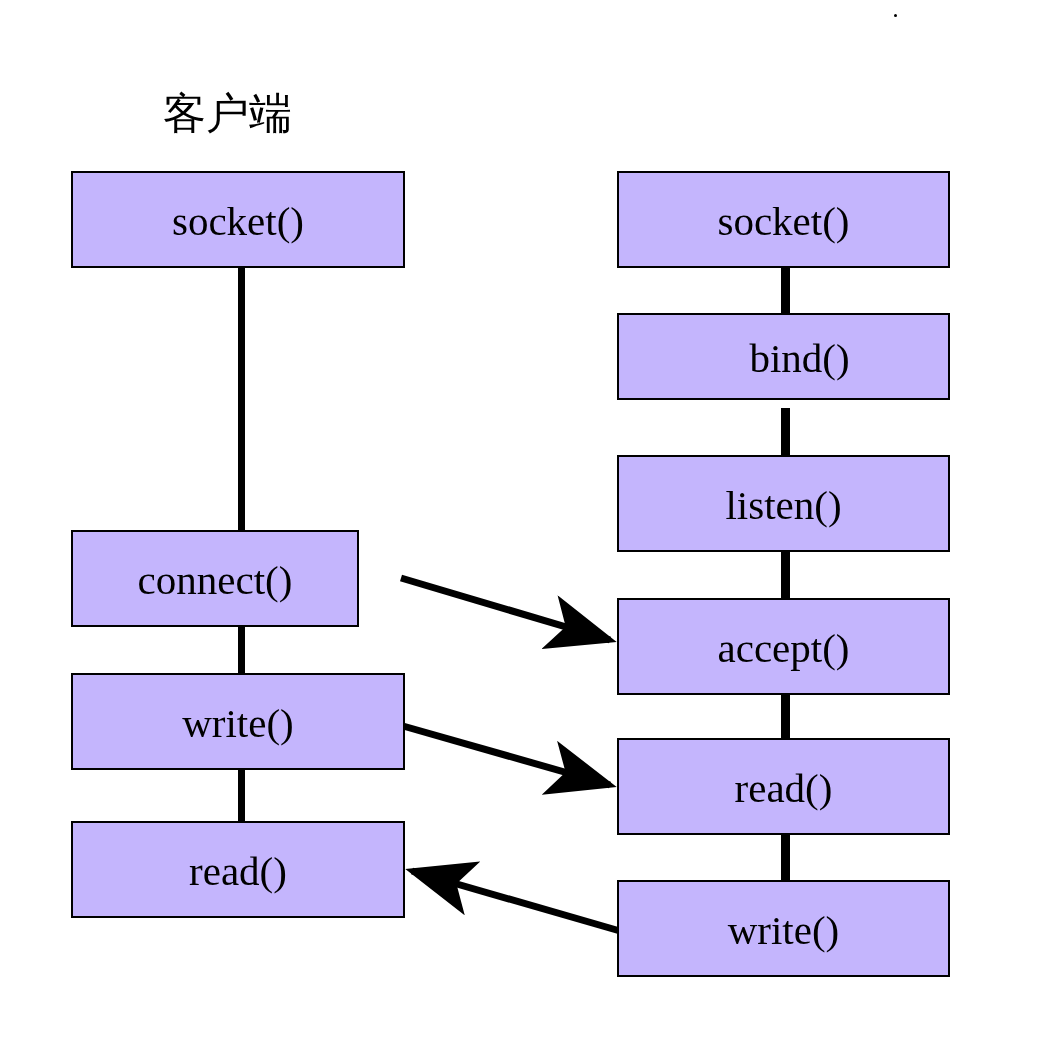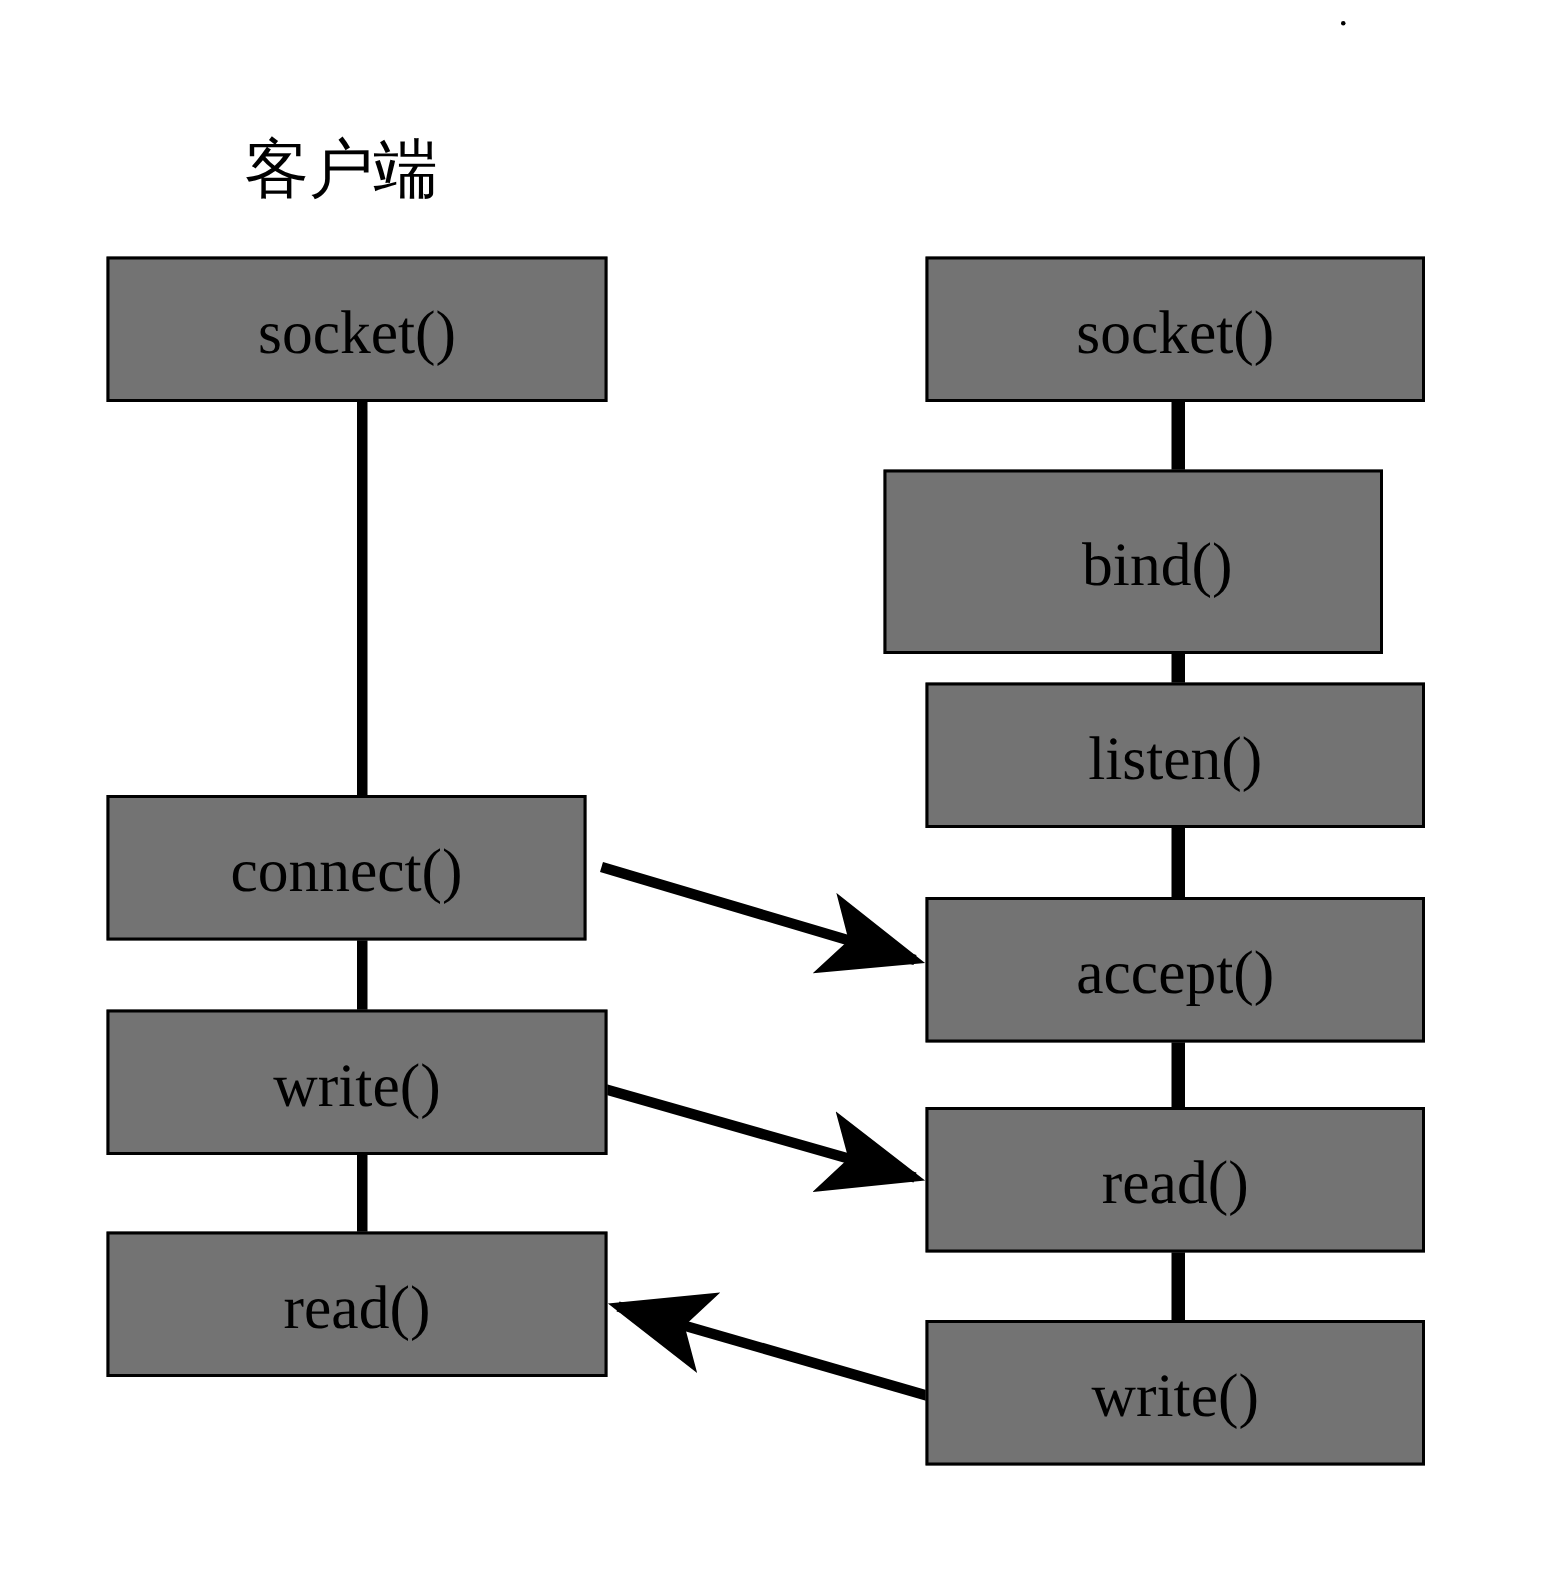--- a/index.html
+++ b/index.html
@@ -22,21 +22,21 @@
     font-size: 43px;
     line-height: 1;
     color: #000000;
     white-space: nowrap;
     letter-spacing: 0px;
   }
   .node-box {
     position: absolute;
     box-sizing: border-box;
     border: 2px solid #000000;
-    background: #737373;
+    background: #c4b5fd;
     display: flex;
     align-items: center;
     justify-content: center;
     z-index: 3;
   }
   .node-label {
     font-family: "Liberation Serif", "DejaVu Serif", serif;
     font-size: 41px;
     line-height: 1;
     color: #000000;
@@ -96,37 +96,37 @@
 
     <line x1="403" y1="726" x2="610" y2="785" stroke="#000000" stroke-width="7" marker-end="url(#ah-right)"></line>
 
     <line x1="620" y1="931" x2="412" y2="871" stroke="#000000" stroke-width="7" marker-end="url(#ah-left)"></line>
   </svg>
 
   <div class="node-box" style="left:71px; top:171px; width:334px; height:97px;">
     <span class="node-label">socket()</span>
   </div>
 
-  <div class="node-box" style="left:71px; top:530px; width:320px; height:97px;">
+  <div class="node-box" style="left:71px; top:530px; width:288px; height:97px;">
     <span class="node-label">connect()</span>
   </div>
 
   <div class="node-box" style="left:71px; top:673px; width:334px; height:97px;">
     <span class="node-label">write()</span>
   </div>
 
   <div class="node-box" style="left:71px; top:821px; width:334px; height:97px;">
     <span class="node-label">read()</span>
   </div>
 
   <div class="node-box" style="left:617px; top:171px; width:333px; height:97px;">
     <span class="node-label">socket()</span>
   </div>
 
-  <div class="node-box" style="left:589px; top:313px; width:333px; height:123px;padding-left:32px;">
+  <div class="node-box" style="left:617px; top:313px; width:333px; height:87px;padding-left:32px;">
     <span class="node-label">bind()</span>
   </div>
 
   <div class="node-box" style="left:617px; top:598px; width:333px; height:97px;">
     <span class="node-label">accept()</span>
   </div>
 
   <div class="node-box" style="left:617px; top:455px; width:333px; height:97px;">
     <span class="node-label">listen()</span>
   </div>

